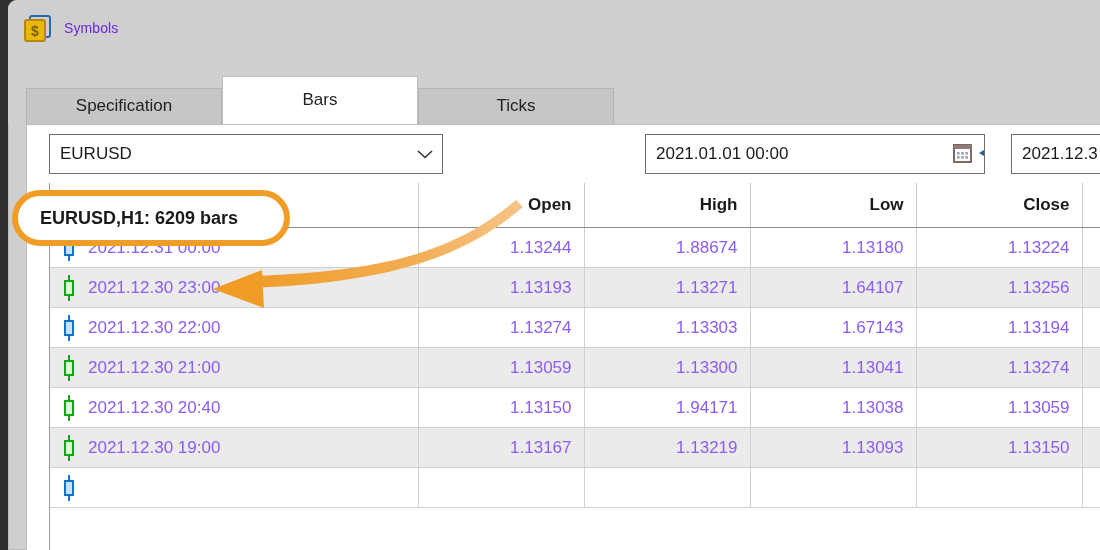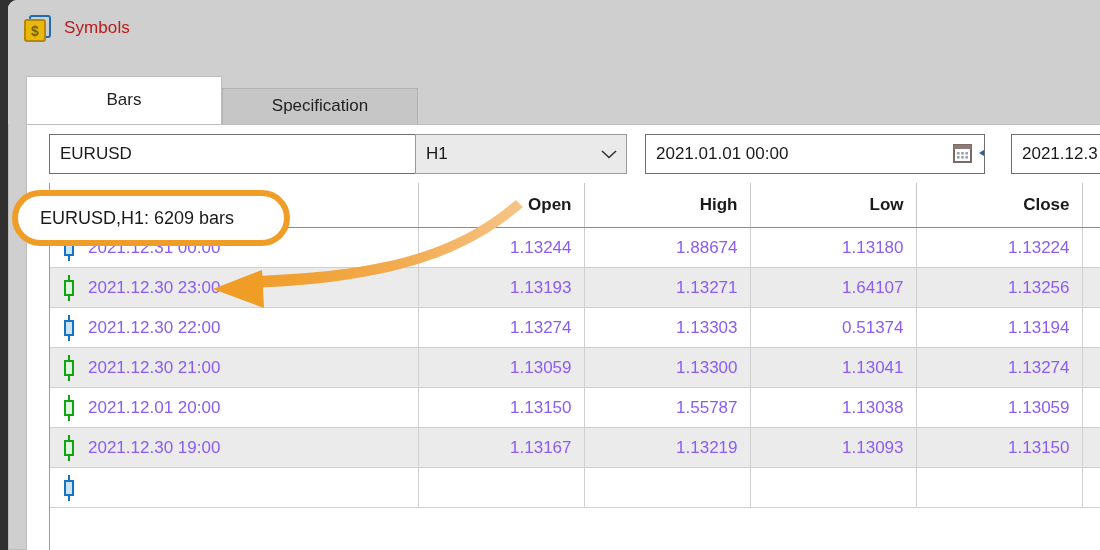--- a/index.html
+++ b/index.html
@@ -72,22 +72,22 @@
     background: #e8b90c;
     display: flex;
     align-items: center;
     justify-content: center;
     font-size: 14px;
     font-weight: bold;
     color: #7a5c00;
     line-height: 1;
   }
   #window-title {
-    font-size: 17px;
-    color: #b91c1c;
+    font-size: 14px;
+    color: #6d28d9;
     letter-spacing: .1px;
   }
 
   
   #tabstrip {
     position: absolute;
     left: 0;
     top: 56px;
     width: 100%;
     height: 68px;
@@ -293,20 +293,21 @@
     box-sizing: border-box;
     background: #ffffff;
     border: 6px solid #ef9d27;
     border-radius: 28px;
     display: flex;
     align-items: center;
     padding-left: 22px;
     font-size: 18px;
     color: #1a1a1a;
     z-index: 45;
+    font-weight: bold;
   }
 </style>
 </head>
 <body>
 
 <div id="stage">
 
   <div id="window">
 
     <div id="titlebar">
@@ -314,46 +315,39 @@
         <span class="win-icon">
           <span class="card-back"></span>
           <span class="card-front">$</span>
         </span>
         <span id="window-title">Symbols</span>
       </div>
     </div>
 
     <div id="tabstrip">
       <div class="tabs">
+        <div class="tab">Specification</div>
         <div class="tab active">Bars</div>
-        <div class="tab">Specification</div>
+        <div class="tab">Ticks</div>
       </div>
     </div>
 
     <div id="panel">
 
       <div id="toolbar">
 
         <div class="combo" id="combo-symbol">
           <span class="val">EURUSD</span>
           <span class="chev">
             <svg width="18" height="12" viewBox="0 0 18 12">
               <path d="M2 3 L9 9.5 L16 3" fill="none" stroke="#333" stroke-width="1.6"></path>
             </svg>
           </span>
         </div>
 
-        <div class="combo" id="combo-period">
-          <span class="val">H1</span>
-          <span class="chev">
-            <svg width="18" height="12" viewBox="0 0 18 12">
-              <path d="M2 3 L9 9.5 L16 3" fill="none" stroke="#333" stroke-width="1.6"></path>
-            </svg>
-          </span>
-        </div>
 
         <div class="combo" id="field-from">
           <span class="val">2021.01.01 00:00</span>
           <span class="cal-icon">
             <svg width="26" height="26" viewBox="0 0 26 26">
               <rect x="4" y="4" width="17" height="17" fill="#fdfdfd" stroke="#7b6a66" stroke-width="2"></rect>
               <rect x="4" y="4" width="17" height="4" fill="#8d7c78"></rect>
               <g fill="#9aa3b0">
                 <rect x="7" y="11" width="2.6" height="2.6"></rect>
                 <rect x="11.2" y="11" width="2.6" height="2.6"></rect>
@@ -434,21 +428,21 @@
                   <div class="datecell">
                     <span class="candle down">
                       <span class="wick"></span>
                       <span class="body"></span>
                     </span>
                     <span>2021.12.30 22:00</span>
                   </div>
                 </td>
                 <td class="num">1.13274</td>
                 <td class="num">1.13303</td>
-                <td class="num">0.51374</td>
+                <td class="num">1.67143</td>
                 <td class="num">1.13194</td>
                 <td></td>
               </tr>
               <tr>
                 <td>
                   <div class="datecell">
                     <span class="candle up">
                       <span class="wick"></span>
                       <span class="body"></span>
                     </span>
@@ -461,25 +455,25 @@
                 <td class="num">1.13274</td>
                 <td></td>
               </tr>
               <tr>
                 <td>
                   <div class="datecell">
                     <span class="candle up">
                       <span class="wick"></span>
                       <span class="body"></span>
                     </span>
-                    <span>2021.12.01 20:00</span>
+                    <span>2021.12.30 20:40</span>
                   </div>
                 </td>
                 <td class="num">1.13150</td>
-                <td class="num">1.55787</td>
+                <td class="num">1.94171</td>
                 <td class="num">1.13038</td>
                 <td class="num">1.13059</td>
                 <td></td>
               </tr>
               <tr>
                 <td>
                   <div class="datecell">
                     <span class="candle up">
                       <span class="wick"></span>
                       <span class="body"></span>

